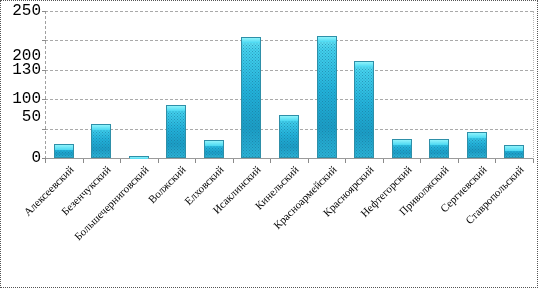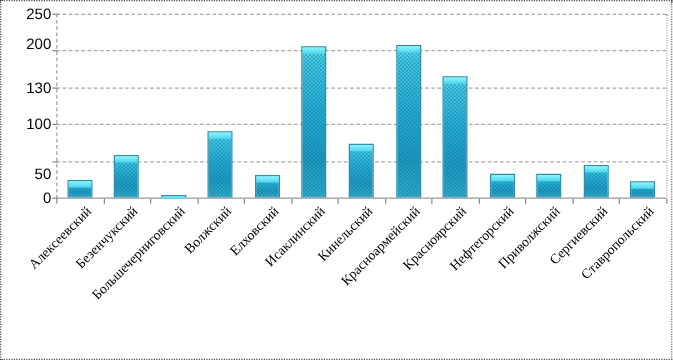--- a/index.html
+++ b/index.html
@@ -64,24 +64,24 @@
     height: 148px;
     border-left: 1px dotted #b5b5b5;
   }
 
   
   .y-tick {
     position: absolute;
     right: 0;
     width: 34px;
     text-align: right;
-    font-size: 12px;
+    font-size: 16px;
     line-height: 12px;
     color: #000000;
-    font-family: Liberation Sans, sans-serif;
+    font-family: Liberation Mono, monospace;
   }
   #y-labels {
     position: absolute;
     left: 0;
     top: 0;
     width: 40px;
     height: 170px;
   }
   .y-tick-mark {
     position: absolute;
@@ -167,24 +167,24 @@
     pointer-events: auto;
   }
 </style>
 </head>
 <body>
 
 <div id="chart-frame">
 
   <div id="y-labels">
       <div class="y-tick" style="top: 151px;">0</div>
-      <div class="y-tick" style="top: 132px;">50</div>
+      <div class="y-tick" style="top: 110px;">50</div>
       <div class="y-tick" style="top: 92.2px;">100</div>
       <div class="y-tick" style="top: 62.8px;">130</div>
-      <div class="y-tick" style="top: 28px;">200</div>
+      <div class="y-tick" style="top: 49px;">200</div>
       <div class="y-tick" style="top: 4px;">250</div>
     </div>
 
   <div id="plot">
       <div class="gridline axis-zero" style="top: 147px;"></div>
       <div class="gridline" style="top: 117.6px;"></div>
       <div class="gridline" style="top: 88.2px;"></div>
       <div class="gridline" style="top: 58.8px;"></div>
       <div class="gridline" style="top: 29.4px;"></div>
       <div class="gridline top-line" style="top: 0px;"></div>

